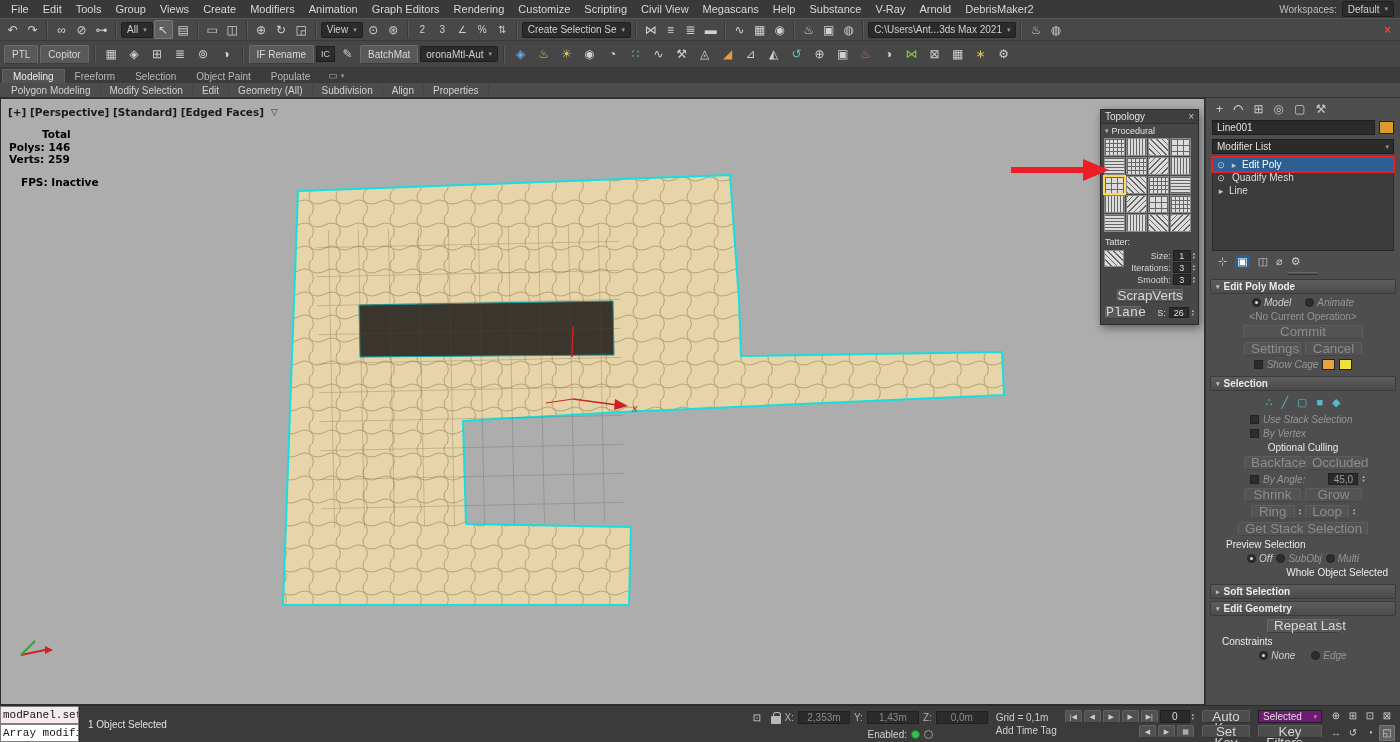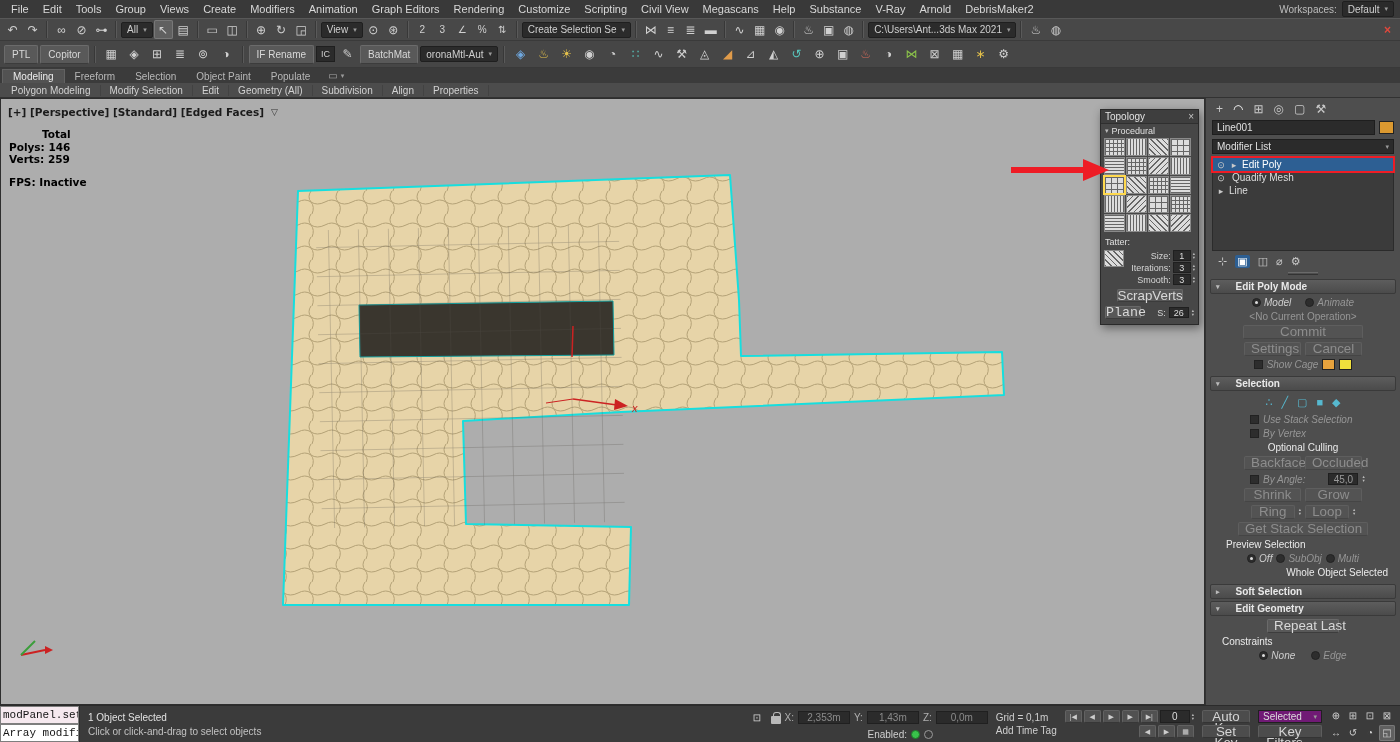--- a/index.html
+++ b/index.html
@@ -36,21 +36,21 @@
   .rpanel{padding:0 9px;border-right:1px solid #424242;white-space:nowrap;}
 
   
   .main{flex:1;display:flex;min-height:0;position:relative;}
   .viewport{position:relative;width:1205px;background:#adadad;border:1px solid #2e2e2e;overflow:hidden;}
   .vp-svg{position:absolute;left:0;top:0;}
   .vp-label{position:absolute;left:7px;top:7px;font-size:10.5px;font-weight:bold;color:#1b1b1b;display:flex;gap:7px;align-items:center;font-family:"DejaVu Sans",sans-serif;}
   .vp-funnel{color:#333;font-size:9px;font-weight:normal;}
   .vp-stats{position:absolute;left:8px;top:29px;font-size:10.5px;font-weight:bold;color:#000;line-height:12.5px;font-family:"DejaVu Sans",sans-serif;}
   .vp-stats .indent{padding-left:33px;}
-  .vp-stats .fps{margin-top:10px;}
+  .vp-stats .fps{margin-top:10px;margin-left:12px;}
 
   
   .topo{position:absolute;left:1099px;top:10px;width:99px;background:#474747;border:1px solid #2a2a2a;box-shadow:2px 3px 9px rgba(0,0,0,.45);font-size:9px;color:#d5d5d5;z-index:5;}
   .topo-title{height:14px;background:#3e3e3e;border-bottom:1px solid #2f2f2f;display:flex;align-items:center;justify-content:space-between;padding:0 4px;font-size:10px;color:#e2e2e2;}
   .topo-x{color:#c8c8c8;}
   .topo-sec{display:flex;align-items:center;gap:3px;padding:2px 4px 1px;color:#e0e0e0;}
   .tri{font-size:7px;color:#bbb;}
   .thumbs{display:grid;grid-template-columns:repeat(4,21px);grid-auto-rows:18px;gap:1px;padding:1px 3px 3px;}
   .thumb{border:1px solid #8a8a8a;background-color:#dcdcdc;}
   .thumb.sel{border:1px solid #ffd94d;box-shadow:0 0 0 1px #ffd94d;}
@@ -80,21 +80,21 @@
   .name-field{flex:1;height:15px;background:#2b2b2b;border:1px solid #1e1e1e;color:#e0e0e0;line-height:13px;padding:0 4px;}
   .swatch-obj{width:15px;height:13px;background:#db9930;border:1px solid #222;flex:none;}
   .dropdown{flex:1;height:15px;background:#2b2b2b;border:1px solid #1e1e1e;display:flex;align-items:center;justify-content:space-between;padding:0 4px;color:#e0e0e0;}
   .stack{margin:1px 6px;background:#3b3b3b;border:1px solid #2b2b2b;height:94px;}
   .srow{height:13px;display:flex;align-items:center;gap:3px;padding:0 3px;color:#ddd;}
   .srow .ic{font-size:9px;color:#c9c9c9;width:10px;text-align:center;flex:none;}
   .srow.sel{background:#2d5f93;color:#fff;outline:2px solid #ee1c25;outline-offset:0;}
   .stack-tools{display:flex;align-items:center;gap:8px;padding:3px 12px 2px;font-size:11px;color:#c9c9c9;}
   .stack-tools .active{background:#2d5f93;color:#fff;border-radius:2px;padding:0 2px;}
   .grip{width:30px;height:3px;margin:2px auto;border-top:1px solid #6a6a6a;border-bottom:1px solid #333;}
-  .ro-h{margin:2px 4px 0;height:15px;background:linear-gradient(#5d5d5d,#4b4b4b);border:1px solid #3a3a3a;border-radius:2px;display:flex;align-items:center;gap:16px;padding:0 5px;font-weight:bold;color:#e9e9e9;}
+  .ro-h{margin:2px 4px 0;height:15px;background:linear-gradient(#5d5d5d,#4b4b4b);border:1px solid #3a3a3a;border-radius:2px;display:flex;align-items:center;gap:4px;padding:0 5px;font-weight:bold;color:#e9e9e9;}
   .ro-b{padding:3px 6px 4px;display:flex;flex-direction:column;gap:3px;}
   .row{display:flex;align-items:center;gap:4px;}
   .row.c{justify-content:center;}
   .row.ind{padding-left:38px;}
   .dim{color:#969696;}
   .bright{color:#eaeaea;}
   .btn{height:14px;background:#595959;border:1px solid #6a6a6a;border-bottom-color:#3d3d3d;border-radius:2px;color:#d8d8d8;text-align:center;line-height:12px;padding:0 6px;white-space:nowrap;}
   .btn.dis{color:#8d8d8d;background:#535353;border-color:#5e5e5e #5e5e5e #454545;}
   .w120{width:120px;} .w57{width:57px;} .w44{width:44px;} .w130{width:130px;} .w84{width:72px;}
   .radio{display:inline-flex;align-items:center;gap:3px;}
@@ -605,21 +605,20 @@
     </div>
   </div>
 
   <div class="status">
     <div class="listener">
       <div class="lst pink">modPanel.setF</div>
       <div class="lst">Array modifi</div>
     </div>
     <div class="prompt">
       <div class="p1">1 Object Selected</div>
-      <div class="p2">Click or click-and-drag to select objects</div>
     </div>
     <div class="sgrp">
       <div class="r">
         <span class="tb-icon small">⊡</span>
         <span class="lock"></span>
         <span class="coord-lab">X:</span>
         <span class="coord-val">2,353m</span>
         <span class="coord-lab">Y:</span>
         <span class="coord-val">1,43m</span>
         <span class="coord-lab">Z:</span>

